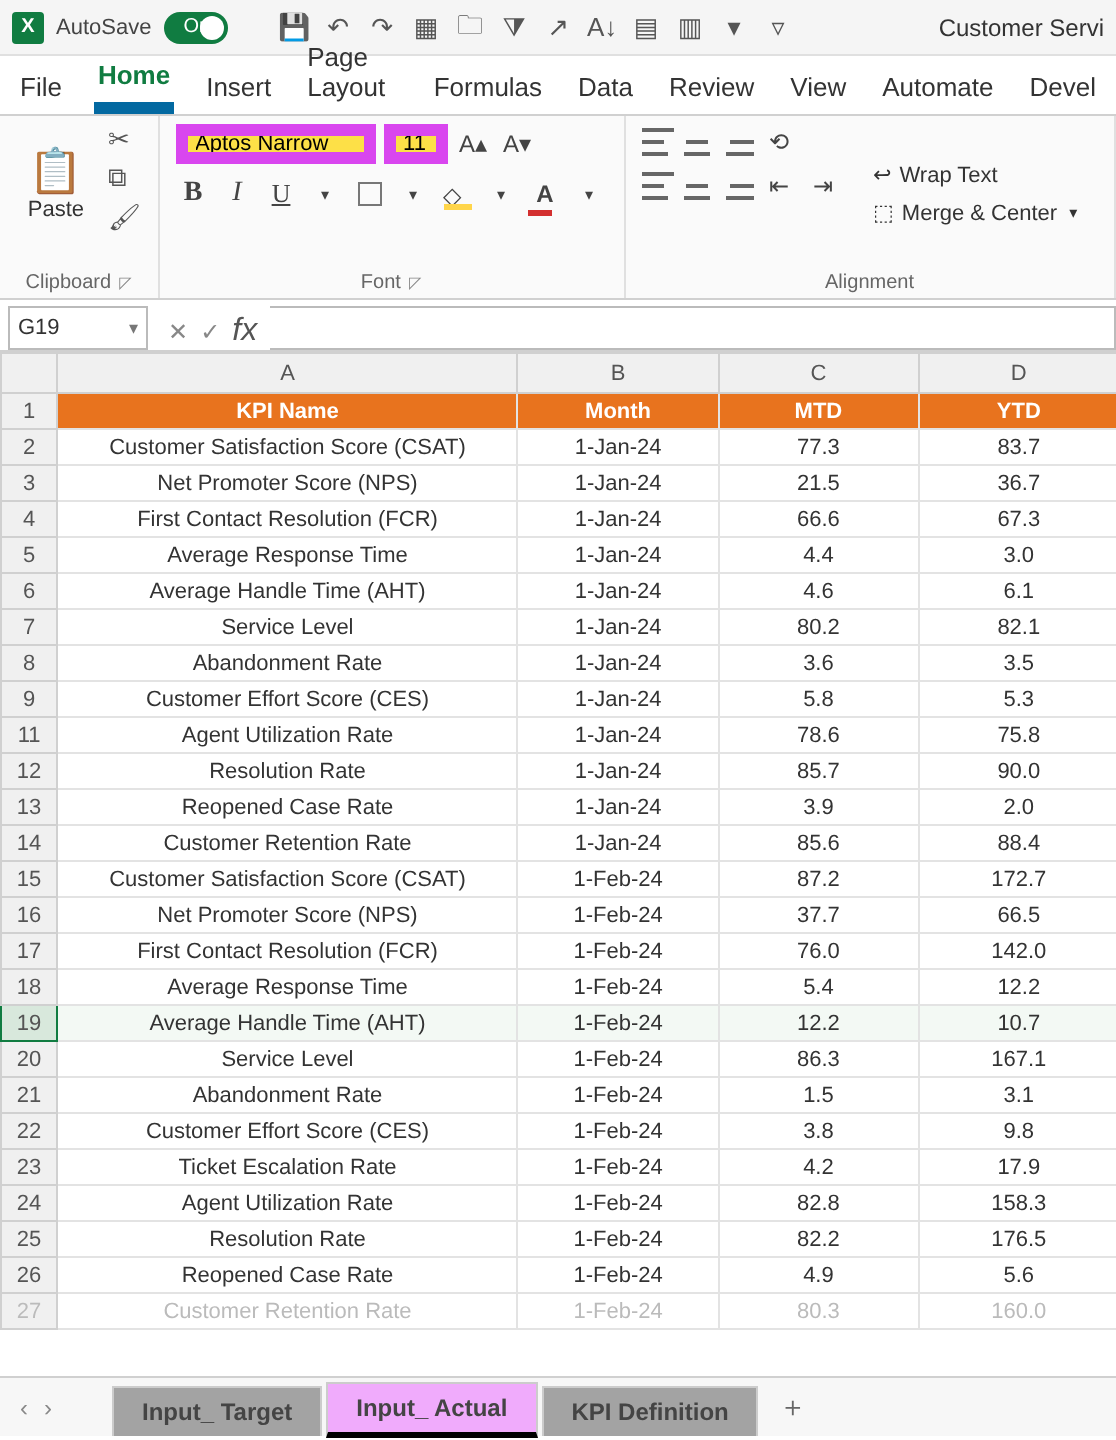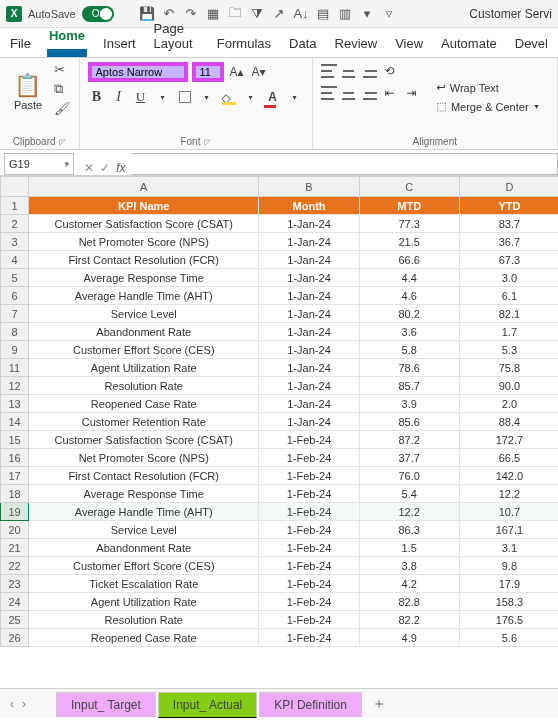--- a/index.html
+++ b/index.html
@@ -10,38 +10,38 @@
   .x-logo { width: 16px; height: 16px; background: #107c41; color: #fff; font-weight: bold; font-size: 10px; display: flex; align-items: center; justify-content: center; border-radius: 2px; }
   .autosave-lbl { font-size: 11px; color: #444; }
   .autosave-toggle { width: 32px; height: 16px; background: #107c41; border-radius: 8px; position: relative; }
   .autosave-toggle::after { content: ""; position: absolute; right: 2px; top: 2px; width: 12px; height: 12px; background: #fff; border-radius: 50%; }
   .qat-icon { width: 16px; height: 16px; display: flex; align-items: center; justify-content: center; color: #555; font-size: 13px; }
   .title-doc { margin-left: auto; font-size: 12px; color: #333; white-space: nowrap; }
 
   
   .ribbon-tabs { height: 30px; display: flex; align-items: flex-end; padding: 0 8px; gap: 14px; border-bottom: 1px solid #d0d0d0; font-size: 13px; }
   .ribbon-tab { padding: 6px 2px; color: #333; cursor: pointer; }
-  .ribbon-tab.active { color: #107c41; border-bottom: 8px solid #0369a1; font-weight: 600; }
+  .ribbon-tab.active { color: #107c41; border-bottom: 6px solid #0369a1; font-weight: 600; }
 
   
   .ribbon { height: 92px; background: #fafafa; border-bottom: 1px solid #d0d0d0; display: flex; }
   .rgroup { border-right: 1px solid #e0e0e0; padding: 4px 8px 2px 8px; display: flex; flex-direction: column; justify-content: space-between; }
   .rgroup-label { text-align: center; font-size: 10px; color: #666; padding-top: 2px; }
   .rgroup-label .dlg { font-size: 8px; color: #888; margin-left: 4px; }
 
   .clipboard-body { display: flex; gap: 6px; align-items: flex-start; height: 70px; }
   .paste-big { width: 40px; height: 60px; display: flex; flex-direction: column; align-items: center; justify-content: center; border: 1px solid transparent; }
   .paste-big .ic { font-size: 22px; }
   .paste-big .lbl { font-size: 11px; }
   .clip-side { display: flex; flex-direction: column; gap: 4px; }
   .clip-side .ic { font-size: 13px; color: #555; }
 
   .font-body { display: flex; flex-direction: column; gap: 6px; height: 70px; }
   .font-row { display: flex; gap: 4px; align-items: center; }
-  .combo { border: 4px solid #d946ef; background: #c4b5fd; height: 20px; font-size: 11px; padding: 0 4px; }
+  .combo { border: 6px solid #d946ef; background: #fde047; height: 20px; font-size: 11px; padding: 0 4px; }
   .font-name { width: 100px; }
   .font-size { width: 32px; }
   .ic-btn { width: 18px; height: 18px; display: flex; align-items: center; justify-content: center; font-size: 12px; color: #444; }
   .bold { font-weight: bold; font-family: "Times New Roman", serif; font-size: 14px; }
   .italic { font-style: italic; font-family: "Times New Roman", serif; font-size: 14px; }
   .underline { text-decoration: underline; font-family: "Times New Roman", serif; font-size: 13px; }
   .border-ic { border: 1px solid #777; width: 12px; height: 12px; }
   .fill-ic { width: 14px; height: 12px; position: relative; }
   .fill-ic::after { content:""; position:absolute; bottom:-2px; left:0; width:14px; height:3px; background:#ffd54a; }
   .fontcolor-ic { font-weight:bold; font-size:12px; position:relative; }
@@ -55,43 +55,43 @@
   .al-ic.c span{margin:0 auto;} .al-ic.c span:nth-child(2){width:70%;} .al-ic.c span:nth-child(3){width:85%;}
   .al-ic.r span{margin-left:auto;} .al-ic.r span:nth-child(2){width:70%;} .al-ic.r span:nth-child(3){width:85%;}
   .wrap-merge { display:flex; flex-direction:column; gap:6px; height:70px; justify-content:center; padding-left:6px; }
   .wm-btn { display:flex; align-items:center; gap:4px; font-size:11px; color:#333; }
 
   
   .fbar { height: 26px; border-bottom: 1px solid #d0d0d0; display:flex; align-items:flex-end; }
   .namebox { width: 70px; height: 22px; border: 1px solid #bbb; margin: 0 4px; font-size: 11px; padding: 0 4px; background:#fff; display:flex; align-items:center; justify-content:space-between; }
   .namebox .dd { font-size:9px; color:#777; }
   .fbar-icons { display:flex; gap:6px; padding:0 6px; color:#888; font-size:12px; align-items:center; }
-  .fx { font-style: italic; font-size: 12px; color:#555; }
+  .fx { font-style: italic; font-size: 16px; color:#555; }
   .formula-input { flex:1; height:22px; border:1px solid #bbb; border-left:none; background:#fff; }
 
   
   .grid-wrap { position: relative; height: 512px; overflow: hidden; }
   table.grid { border-collapse: collapse; width: 560px; table-layout: fixed; }
   .col-hdr th { background:#f0f0f0; border:1px solid #d0d0d0; font-weight:normal; font-size:11px; color:#555; height:20px; }
   .corner { width: 28px; }
   .row-hdr { background:#f0f0f0; border:1px solid #d0d0d0; text-align:center; font-size:11px; color:#555; width:28px; height:18px; }
   td.cell { border:1px solid #e3e3e3; font-size:11px; color:#333; text-align:center; height:18px; padding:0 4px; overflow:hidden; white-space:nowrap; }
   tr.hdr-row td.cell { background:#e8731e; color:#fff; font-weight:600; }
   tr.sel .row-hdr { background:#d8e8dc; border-color:#107c41; }
   tr.sel td.cell { background:#f3f9f4; }
 
   
   tr.cut td.cell, tr.cut .row-hdr { color:#bbb; }
 
   
   .sheet-bar { height: 30px; border-top:1px solid #d0d0d0; display:flex; align-items:center; background:#f7f7f7; }
   .sheet-nav { display:flex; gap:8px; padding:0 10px; color:#888; font-size:12px; }
   .sheet-tabs { display:flex; align-items:flex-end; gap:2px; margin-left:20px; }
-  .sheet-tab { padding:5px 14px; font-size:12px; background:#f0abfc; border:1px solid #ccc; border-bottom:none; color:#444; }
-  .sheet-tab.active { background:#84cc16; font-weight:400; border-bottom:1px solid #000000; position:relative; top:1px; }
+  .sheet-tab { padding:5px 14px; font-size:12px; background:#a3a3a3; border:1px solid #ccc; border-bottom:none; color:#444;font-weight:bold; }
+  .sheet-tab.active { background:#f0abfc; font-weight:700; border-bottom:3px solid #000000; position:relative; top:1px; }
   .sheet-add { margin-left:10px; font-size:14px; color:#666; }
 </style>
 </head>
 <body>
 
 <div class="titlebar">
   <div class="x-logo">X</div>
   <span class="autosave-lbl">AutoSave</span>
   <div class="autosave-toggle" title="AutoSave"></div>
   <span style="font-size:10px;color:#fff;position:relative;left:-28px;">On</span>
@@ -303,21 +303,21 @@
           <td class="cell">Service Level</td>
           <td class="cell">1-Jan-24</td>
           <td class="cell">80.2</td>
           <td class="cell">82.1</td>
         </tr>
         <tr>
           <td class="row-hdr">8</td>
           <td class="cell">Abandonment Rate</td>
           <td class="cell">1-Jan-24</td>
           <td class="cell">3.6</td>
-          <td class="cell">1.7</td>
+          <td class="cell">3.5</td>
         </tr>
         <tr>
           <td class="row-hdr">9</td>
           <td class="cell">Customer Effort Score (CES)</td>
           <td class="cell">1-Jan-24</td>
           <td class="cell">5.8</td>
           <td class="cell">5.3</td>
         </tr>
         <tr>
           <td class="row-hdr">11</td>
@@ -423,20 +423,27 @@
           <td class="cell">1-Feb-24</td>
           <td class="cell">82.2</td>
           <td class="cell">176.5</td>
         </tr>
         <tr>
           <td class="row-hdr">26</td>
           <td class="cell">Reopened Case Rate</td>
           <td class="cell">1-Feb-24</td>
           <td class="cell">4.9</td>
           <td class="cell">5.6</td>
+        </tr>
+        <tr class="cut">
+          <td class="row-hdr">27</td>
+          <td class="cell">Customer Retention Rate</td>
+          <td class="cell">1-Feb-24</td>
+          <td class="cell">80.3</td>
+          <td class="cell">160.0</td>
         </tr>
       </tbody>
   </table>
 </div>
 
 <div class="sheet-bar">
   <div class="sheet-nav">
     <span>‹</span>
     <span>›</span>
   </div>

